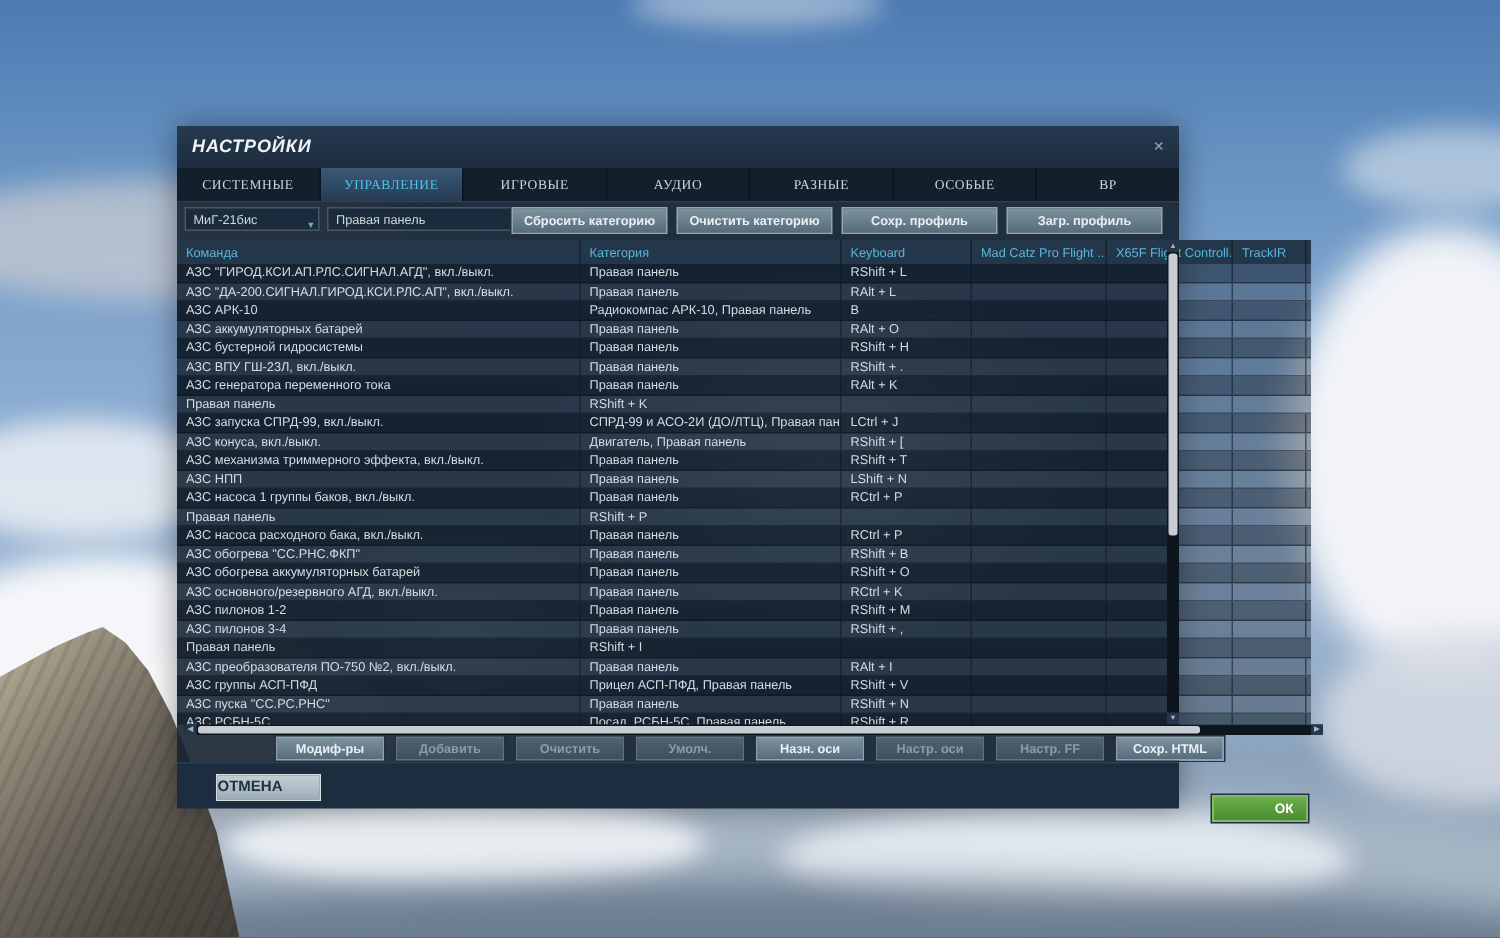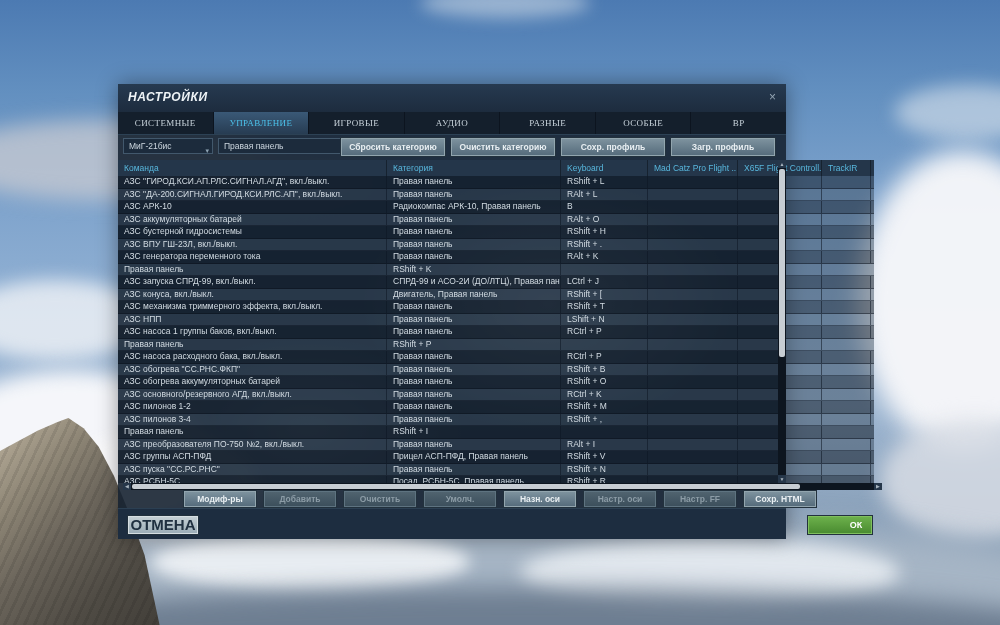--- a/index.html
+++ b/index.html
@@ -65,25 +65,25 @@
   .hthumb{position:absolute;left:9px;top:1px;width:668px;height:5px;background:#c7cdd3;
           border-radius:2px;cursor:grab;}
   
   .actions{position:absolute;left:66px;top:407px;display:flex;gap:8px;}
   .actions .btn{width:72px;height:16px;line-height:14px;}
   .actions .btn.disabled{background:linear-gradient(180deg,#50636f,#3c4f5c);
         border-color:#5e7380;color:#8c9ca6;cursor:default;}
   
   .footer{position:absolute;left:0;top:424px;width:100%;height:30px;
           background:#1d2d40;border-top:1px solid #2b3f52;}
-  .cancel{position:absolute;left:10px;top:7px;width:70px;height:18px;line-height:16px;
+  .cancel{position:absolute;left:26px;top:7px;width:70px;height:18px;line-height:16px;
           background:linear-gradient(180deg,#c4cfd4,#9cadb7);border:1px solid #d6dee2;
-          box-shadow:0 0 0 1px #22313d;color:#203040;font-size:15px;font-weight:bold;
-          text-align:center;box-sizing:border-box;cursor:pointer;}
-  .ok{position:absolute;left:690px;top:7px;width:64px;height:18px;line-height:16px;
+          box-shadow:0 0 0 1px #22313d;color:#203040;font-size:10px;font-weight:bold;
+          box-sizing:border-box;cursor:pointer;}
+  .ok{position:absolute;left:690px;top:21px;width:64px;height:18px;line-height:16px;
       background:linear-gradient(180deg,#6cb04b,#4a8c31);border:1px solid #80bf5e;
       box-shadow:0 0 0 1px #22313d;color:#fff;font-size:9px;font-weight:bold;
       text-align:center;box-sizing:border-box;cursor:pointer;padding-left:32px;}
 </style>
 </head>
 <body>
 
 <div class="stage">
 
   <div class="sky"></div>

